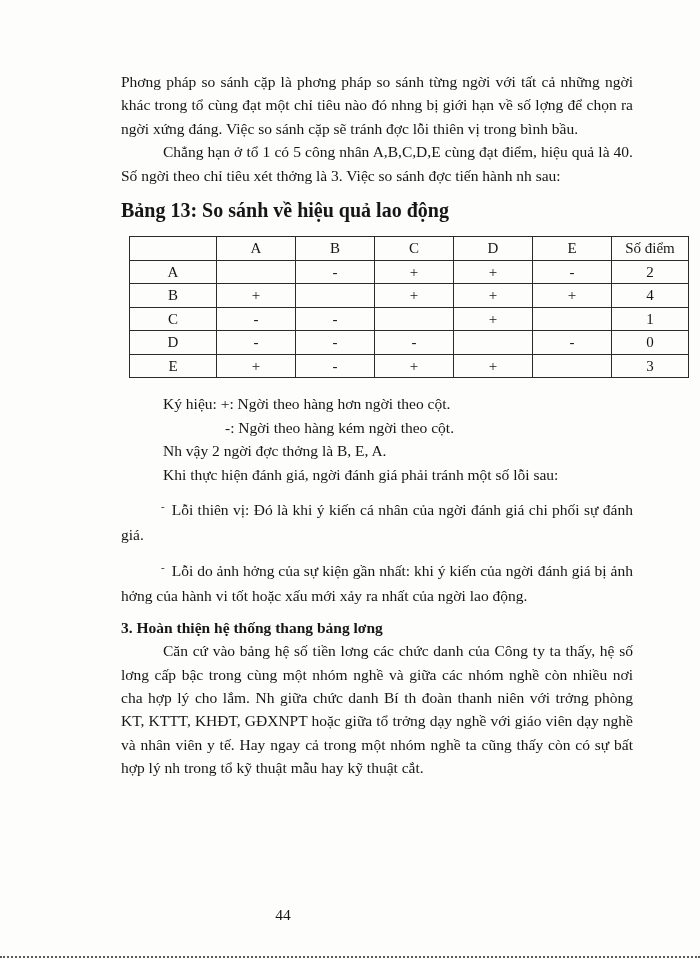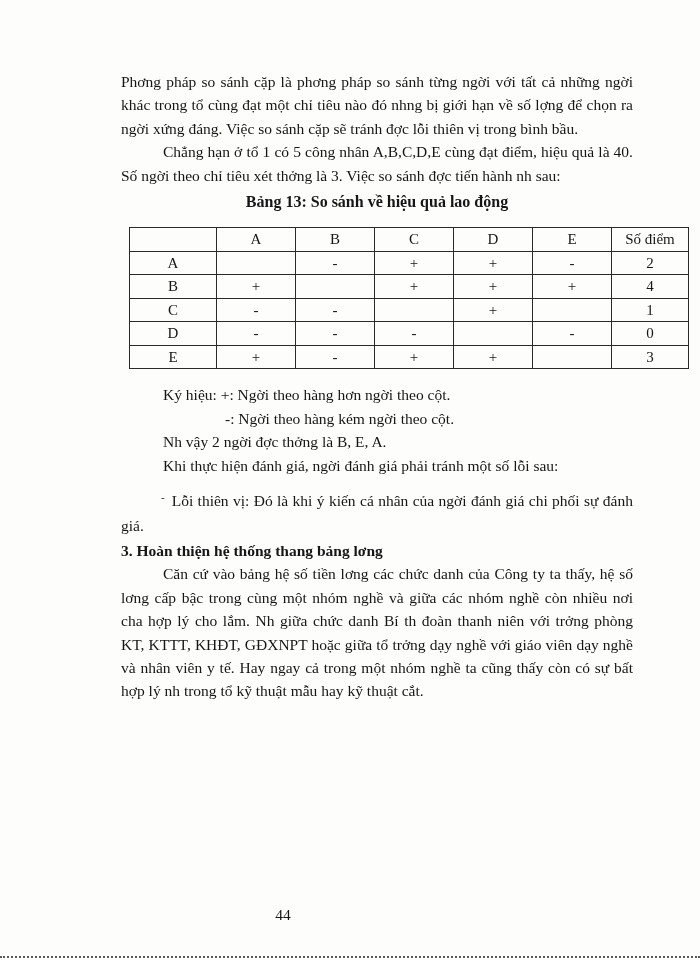--- a/index.html
+++ b/index.html
@@ -9,34 +9,34 @@
     font-family: "Liberation Serif", serif;
     color: #161616;
   }
   .page { position: relative; width: 700px; height: 960px; overflow: hidden; background: #fdfdfc; }
   .content {
     position: absolute; left: 121px; top: 70px; width: 512px;
     font-size: 15.5px; line-height: 23.4px;
   }
   p { margin: 0; text-align: justify; }
   .indent { text-indent: 42px; }
-  .table-title { font-weight: bold; text-align: center; font-size: 16px; margin: 3px 0 14px 0; }
+  .table-title { font-weight: bold; font-size: 20px; margin: 12px 0 14px 0; }
   table { border-collapse: collapse; width: 502px; margin: 4px 0 14px 8px; table-layout: fixed; }
   th, td {
     border: 1px solid #2a2a2a; font-weight: normal; text-align: center;
     font-size: 15px; height: 22.5px; padding: 0 3px; line-height: 1.1;
   }
   .col-label { width: 80px; }
   .col-letter { width: 72px; }
   .col-score { width: 70px; }
   .key-indent { text-indent: 42px; }
   .key-symbol-line { margin-left: 104px; }
   .bullet { text-indent: 40px; margin-top: 12px; }
   .marker { font-size: 11px; position: relative; top: -5px; margin-right: 7px; }
-  .section-heading { font-weight: bold; margin-top: 1px; }
+  .section-heading { font-weight: bold; margin-top: 8px; }
   .page-number { position: absolute; left: 0; width: 566px; bottom: 36px; text-align: center; font-size: 15.5px; }
   .bottom-rule { position: absolute; left: 0; right: 0; bottom: 2px; border-top: 2px dotted #5a5a5a; }
 </style>
 </head>
 <body>
 
 <div class="page">
   <div class="content">
 
     <p>Phơng pháp so sánh cặp là phơng pháp so sánh từng ngời với tất cả những ngời khác trong tổ cùng đạt một chỉ tiêu nào đó nhng bị giới hạn về số lợng để chọn ra ngời xứng đáng. Việc so sánh cặp sẽ tránh đợc lỗi thiên vị trong bình bầu.</p>
@@ -104,20 +104,21 @@
         </tr>
       </tbody>
     </table>
 
     <p class="key-indent">Ký hiệu: +: Ngời theo hàng hơn ngời theo cột.</p>
     <p class="key-symbol-line">-: Ngời theo hàng kém ngời theo cột.</p>
     <p class="key-indent">Nh vậy 2 ngời đợc thởng là B, E, A.</p>
     <p class="key-indent">Khi thực hiện đánh giá, ngời đánh giá phải tránh một số lỗi sau:</p>
 
     <p class="bullet"><span class="marker">-</span><span>Lỗi thiên vị: Đó là khi ý kiến cá nhân của ngời đánh giá chi phối sự đánh giá.</span></p>
+    <p class="bullet"><span class="marker">-</span><span>Lỗi do ảnh hởng của sự kiện gần nhất: khi ý kiến của ngời đánh giá bị ảnh hởng của hành vi tốt hoặc xấu mới xảy ra nhất của ngời lao động.</span></p>
 
     <p class="section-heading">3. Hoàn thiện hệ thống thang bảng lơng</p>
     <p class="indent">Căn cứ vào bảng hệ số tiền lơng các chức danh của Công ty ta thấy, hệ số lơng cấp bậc trong cùng một nhóm nghề và giữa các nhóm nghề còn nhiều nơi cha hợp lý cho lắm. Nh giữa chức danh Bí th đoàn thanh niên với trởng phòng KT, KTTT, KHĐT, GĐXNPT hoặc giữa tổ trởng dạy nghề với giáo viên dạy nghề và nhân viên y tế. Hay ngay cả trong một nhóm nghề ta cũng thấy còn có sự bất hợp lý nh trong tổ kỹ thuật mẫu hay kỹ thuật cắt.</p>
 
   </div>
 
   <div class="page-number">44</div>
   <div class="bottom-rule"></div>
 </div>
 

